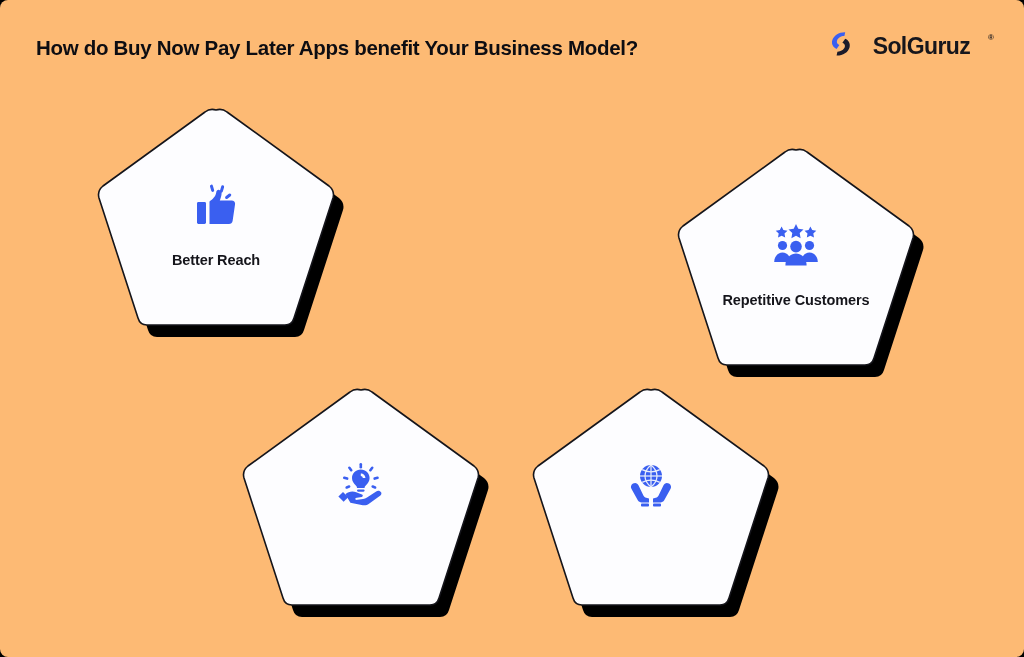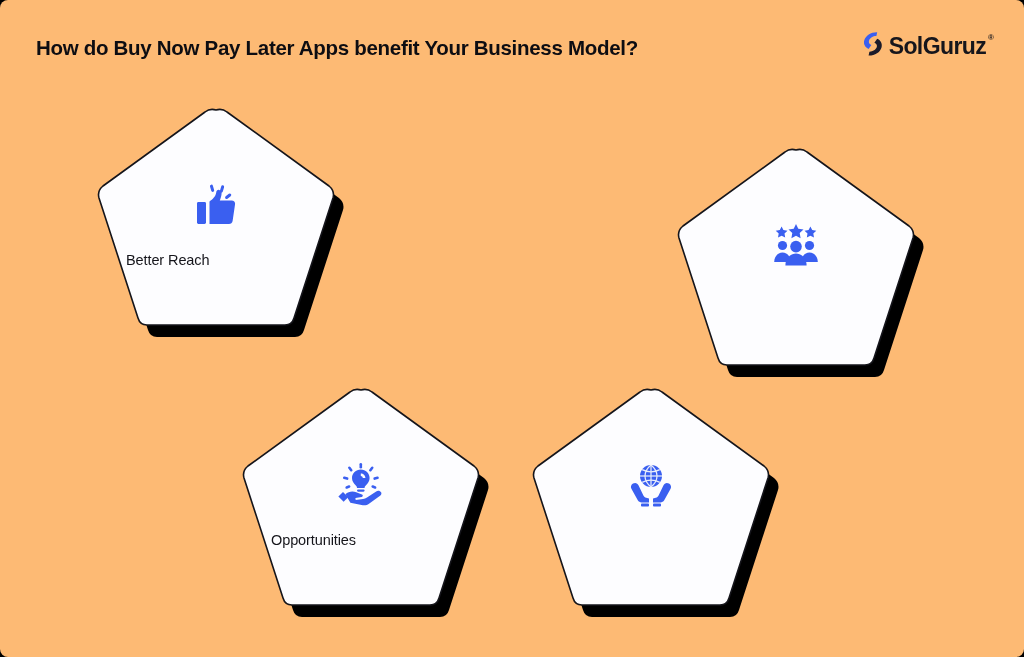--- a/index.html
+++ b/index.html
@@ -40,21 +40,21 @@
     letter-spacing: -0.3px;
     color: #0d0d12;
     white-space: nowrap;
   }
   #logo {
     position: absolute;
     right: 30px;
     top: 30px;
     display: flex;
     align-items: center;
-    gap: 3px;
+    gap: 19px;
   }
   #logo-mark {
     display: block;
   }
   #logo-text {
     font-size: 23px;
     font-weight: bold;
     color: #16161c;
     letter-spacing: -0.6px;
     line-height: 1;
@@ -98,23 +98,23 @@
     margin-top: 78px;
     width: 52px;
     height: 46px;
     display: flex;
     align-items: center;
     justify-content: center;
   }
   .penta-label {
     margin-top: 22px;
     width: 180px;
-    text-align: left;
+    text-align: center;
     font-size: 14.5px;
-    font-weight: normal;
+    font-weight: bold;
     color: #15151b;
     line-height: 1.45;
     letter-spacing: -0.1px;
   }
 
   
   #penta-1 { left: 96px;  top: 104px; }
   #penta-2 { left: 386px; top: 144px; }
   #penta-3 { left: 676px; top: 144px; }
   #penta-4 { left: 241px; top: 384px; }
@@ -176,20 +176,21 @@
             <path d="M38.4 2.4 L40.2 6.1 L44.3 6.7 L41.3 9.6 L42.0 13.6 L38.4 11.7 L34.8 13.6 L35.5 9.6 L32.5 6.7 L36.6 6.1 Z"></path>
             <circle cx="10.5" cy="21.5" r="4.6"></circle>
             <path d="M2.2 38 C2.2 32.6 5.8 28.6 10.5 28.6 C15.2 28.6 18.8 32.6 18.8 38 Z"></path>
             <circle cx="37.5" cy="21.5" r="4.6"></circle>
             <path d="M29.2 38 C29.2 32.6 32.8 28.6 37.5 28.6 C42.2 28.6 45.8 32.6 45.8 38 Z"></path>
             <circle cx="24" cy="22.6" r="5.8"></circle>
             <path d="M13.4 41.4 C13.4 34.6 18.0 29.6 24 29.6 C30.0 29.6 34.6 34.6 34.6 41.4 Z"></path>
           </g>
         </svg>
       </div>
+      <div class="penta-label">Repetitive Customers</div>
     </div>
   </div>
 
   <div class="penta" id="penta-4">
     <svg class="shape" viewBox="0 0 250 248">
       <path d="M120 6 Q126 4 131 8 L233 82 Q239 87 237 94 L198 214 Q196 221 189 221 L51 221 Q44 221 42 214 L3 94 Q1 87 7 82 L109 8 Q114 4 120 6 Z" transform="translate(10,12)" fill="#000000"></path>
       <path d="M120 6 Q126 4 131 8 L233 82 Q239 87 237 94 L198 214 Q196 221 189 221 L51 221 Q44 221 42 214 L3 94 Q1 87 7 82 L109 8 Q114 4 120 6 Z" fill="#fdfdff" stroke="#15151b" stroke-width="1.6"></path>
     </svg>
     <div class="penta-content">
       <div class="penta-icon">
@@ -202,21 +203,20 @@
             <rect x="37.8" y="12.4" width="2.6" height="5.6" rx="1.3" transform="rotate(74 39.1 15.2)"></rect>
             <rect x="9.6" y="21.4" width="2.6" height="5.2" rx="1.3" transform="rotate(-110 10.9 24)"></rect>
             <rect x="35.6" y="21.4" width="2.6" height="5.2" rx="1.3" transform="rotate(110 36.9 24)"></rect>
             <path d="M23.8 6.6 C18.9 6.6 15.0 10.4 15.0 15.1 C15.0 18.2 16.7 20.4 18.6 22.2 C19.6 23.1 20.0 24.0 20.0 25.0 L27.6 25.0 C27.6 24.0 28.0 23.1 29.0 22.2 C30.9 20.4 32.6 18.2 32.6 15.1 C32.6 10.4 28.7 6.6 23.8 6.6 Z M23.8 10.4 C26.3 10.4 28.4 12.4 28.4 14.9 L25.8 14.9 C25.8 13.8 24.9 12.9 23.8 12.9 Z"></path>
             <rect x="20.0" y="26.4" width="7.6" height="2.3" rx="1.1"></rect>
             <path d="M1.4 33.6 L6.0 29.0 L11.2 34.2 L6.6 38.8 Z"></path>
             <path d="M8.4 31.2 C11.4 28.4 15.6 27.6 19.2 29.2 L25.0 31.6 C26.2 32.1 26.0 33.8 24.7 34.0 L18.4 34.9 L18.7 37.0 L26.0 35.9 C27.4 35.7 28.8 35.2 30.0 34.4 L39.2 28.4 C41.0 27.2 43.2 27.8 44.1 29.3 C44.7 30.4 44.4 31.6 43.4 32.4 L32.0 40.8 C30.2 42.1 28.0 42.6 25.8 42.2 L13.4 39.8 Z"></path>
           </g>
         </svg>
       </div>
-      <div class="penta-label">Opportunities</div>
     </div>
   </div>
 
   <div class="penta" id="penta-5">
     <svg class="shape" viewBox="0 0 250 248">
       <path d="M120 6 Q126 4 131 8 L233 82 Q239 87 237 94 L198 214 Q196 221 189 221 L51 221 Q44 221 42 214 L3 94 Q1 87 7 82 L109 8 Q114 4 120 6 Z" transform="translate(10,12)" fill="#000000"></path>
       <path d="M120 6 Q126 4 131 8 L233 82 Q239 87 237 94 L198 214 Q196 221 189 221 L51 221 Q44 221 42 214 L3 94 Q1 87 7 82 L109 8 Q114 4 120 6 Z" fill="#fdfdff" stroke="#15151b" stroke-width="1.6"></path>
     </svg>
     <div class="penta-content">
       <div class="penta-icon">

